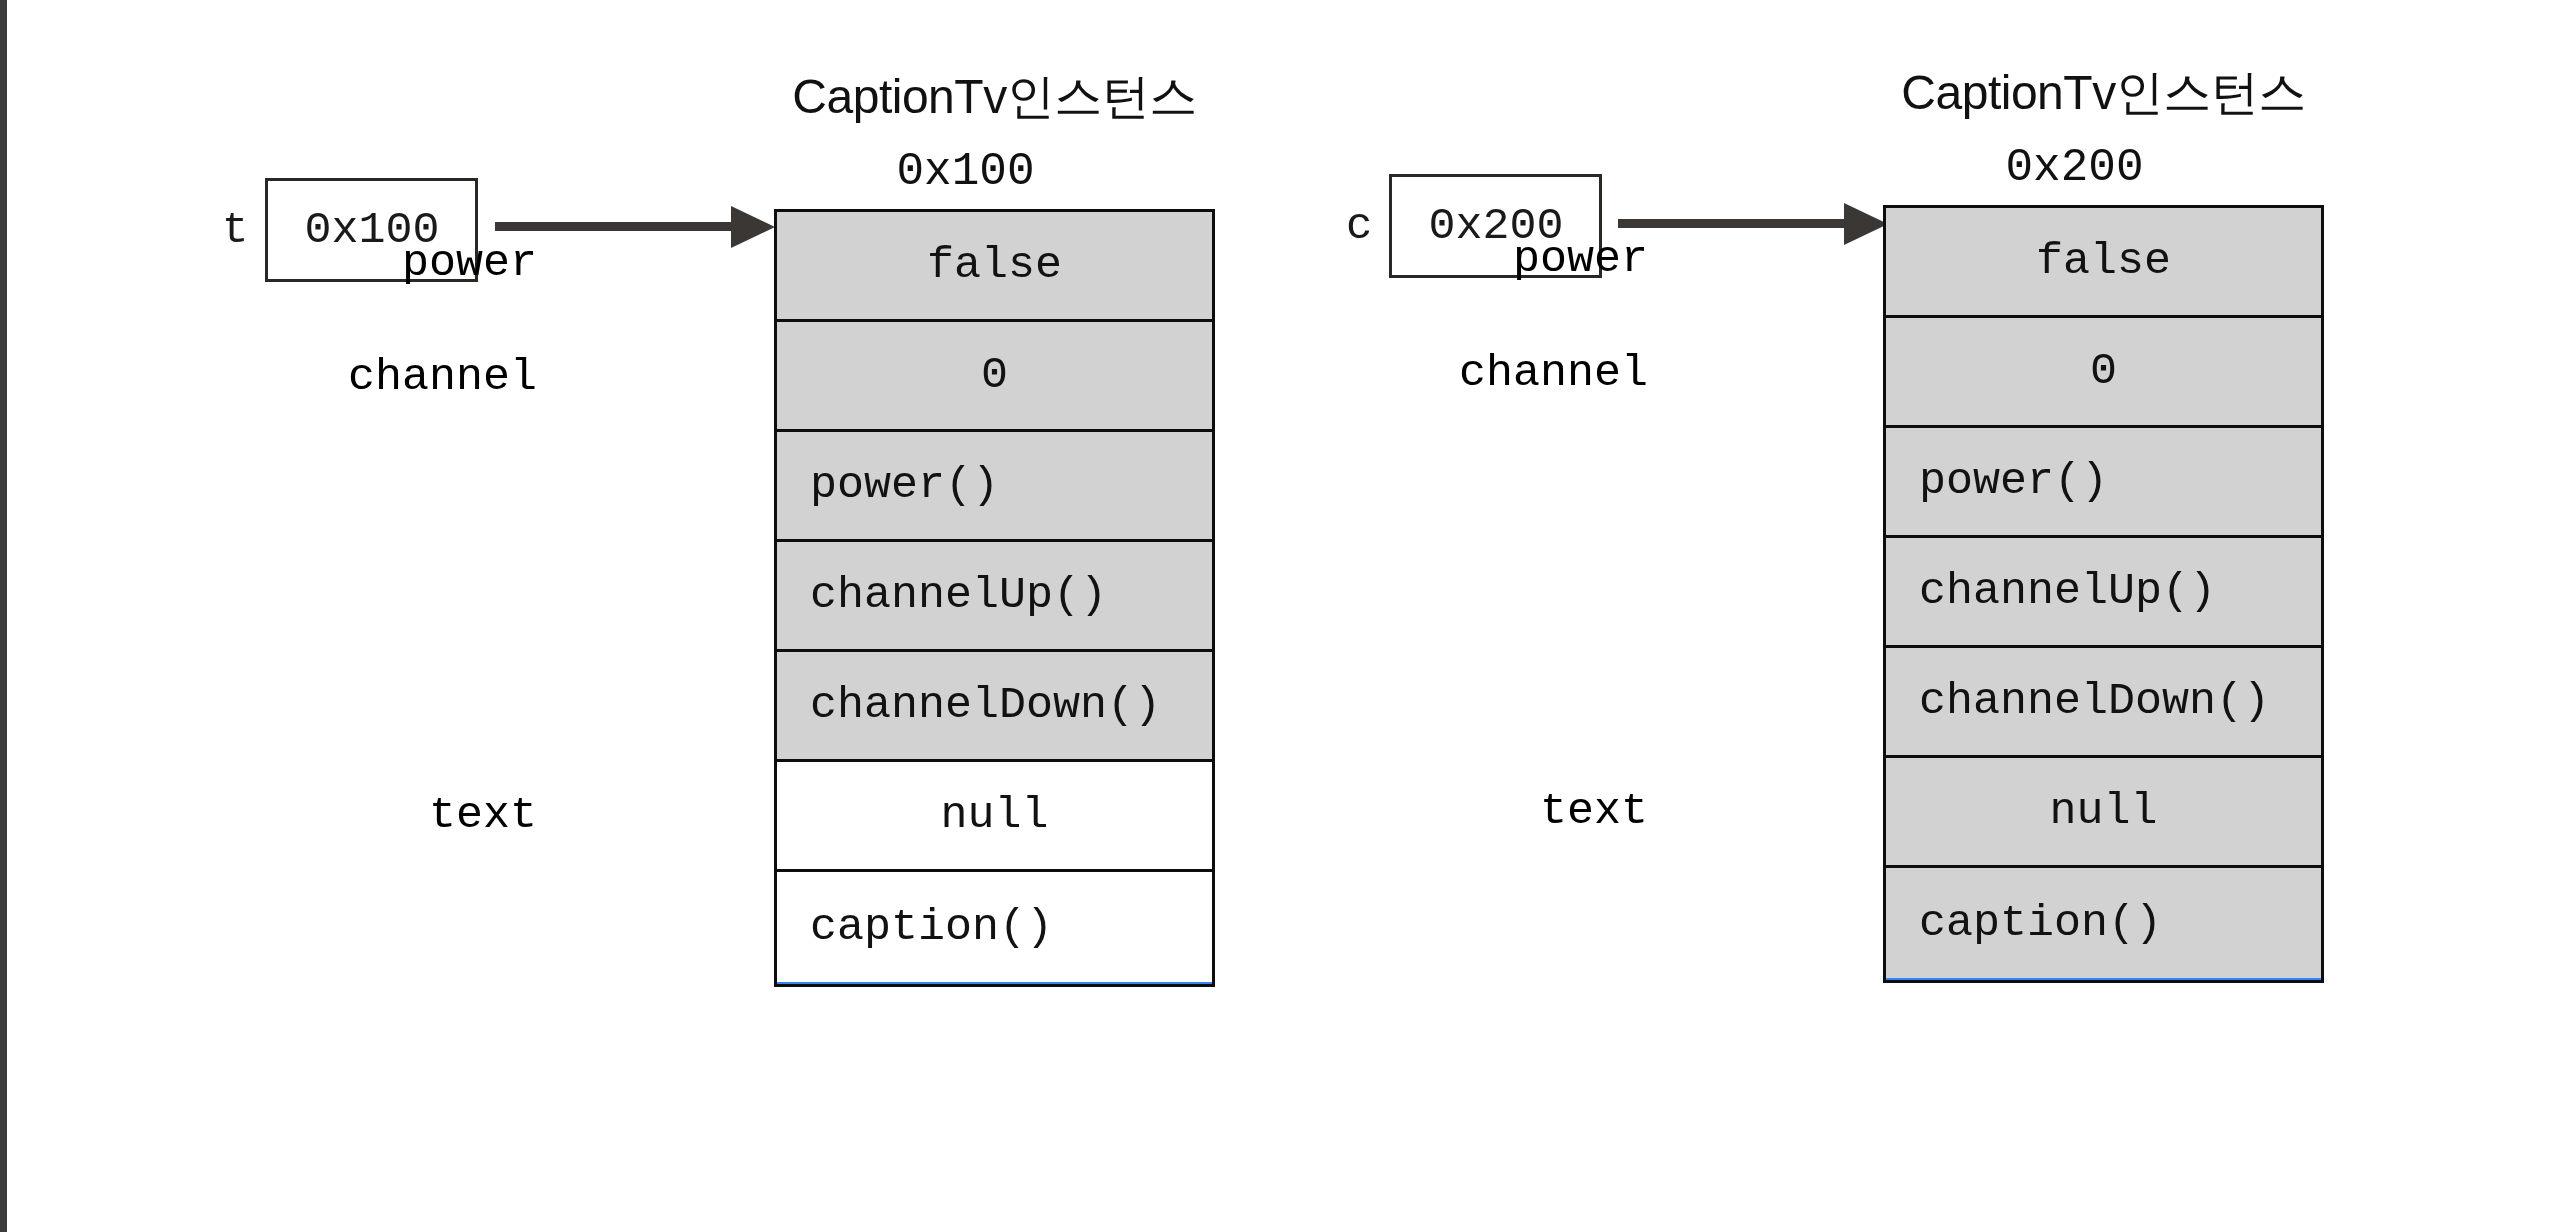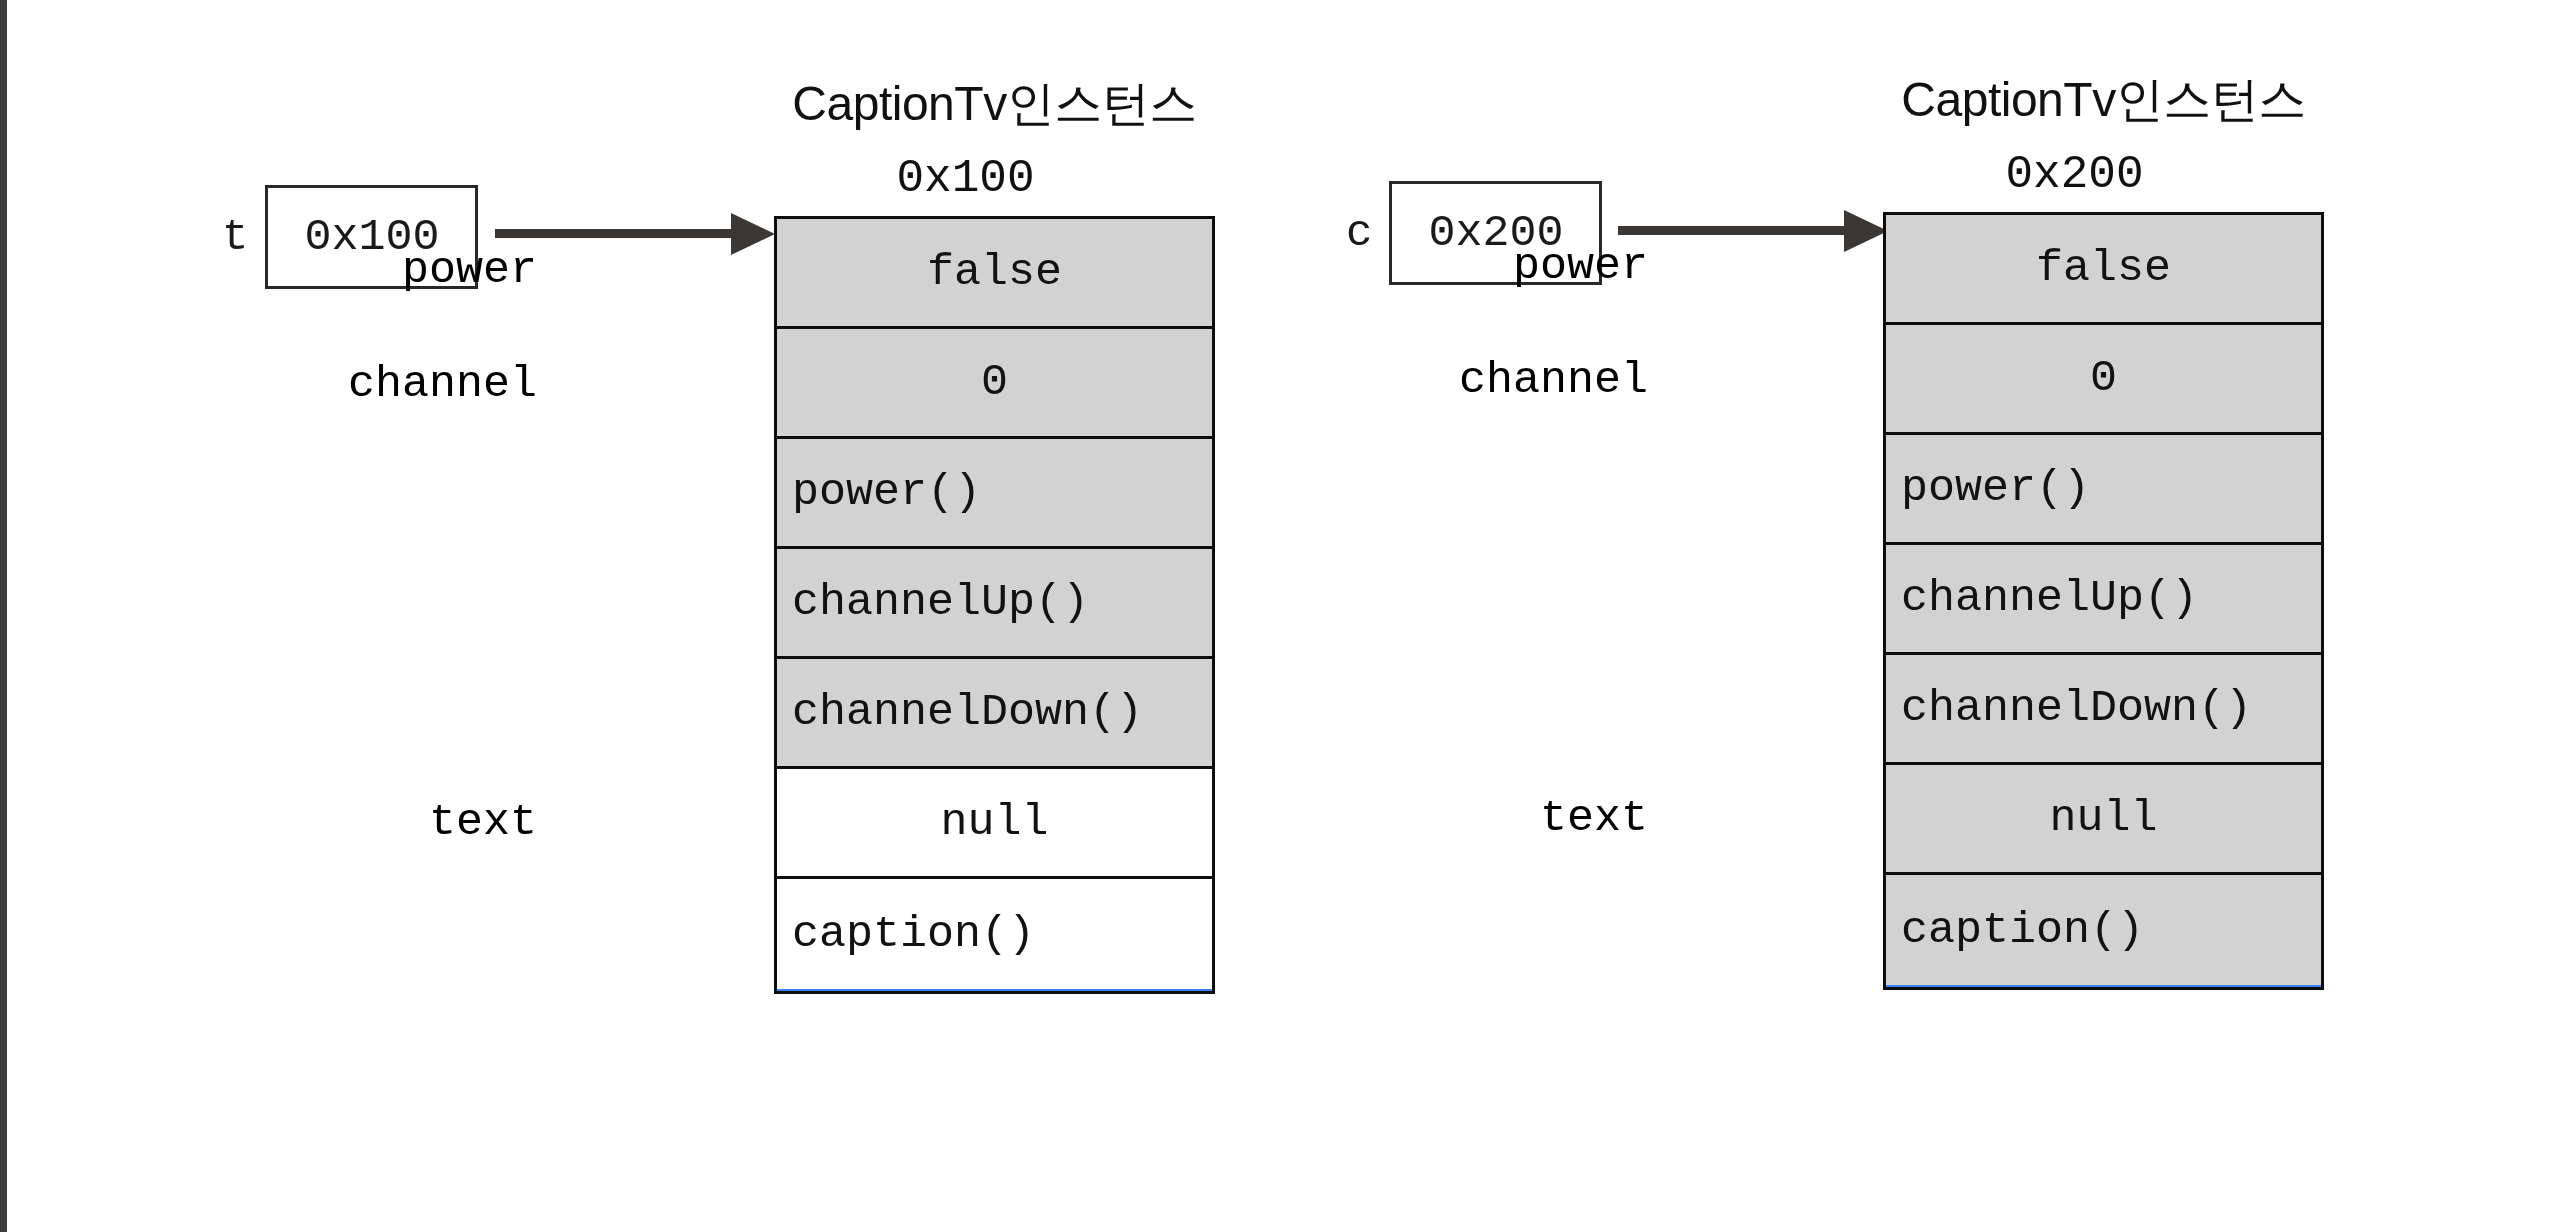--- a/index.html
+++ b/index.html
@@ -27,21 +27,21 @@
     left: 0;
     top: 0;
     width: 6.7px;
     height: 1232px;
     background: #2c2a28;
     opacity: .92;
   }
 
   .diagram {
     position: absolute;
-    top: 7px;
+    top: 0;
     left: 0;
     width: 2296px;
     height: 1016px;
   }
 
   
   .instance-title {
     position: absolute;
     font-family: "Liberation Sans", sans-serif;
     font-size: 48px;
@@ -71,21 +71,21 @@
     font-family: "Liberation Mono", monospace;
     font-size: 45px;
     color: #121212;
     height: 110px;
     overflow: hidden;
   }
   .obj-row:last-child { border-bottom: none; }
   .obj-row.gray  { background: #d2d2d2; }
   .obj-row.white { background: #ffffff; }
   .obj-row.center { justify-content: center; }
-  .obj-row.left   { justify-content: flex-start; padding-left: 15px; }
+  .obj-row.left   { justify-content: flex-start; padding-left: 33px; }
 
   
   .refvar {
     position: absolute;
     display: flex;
     align-items: center;
   }
   .refvar-name {
     font-family: "Liberation Mono", monospace;
     font-size: 44px;

